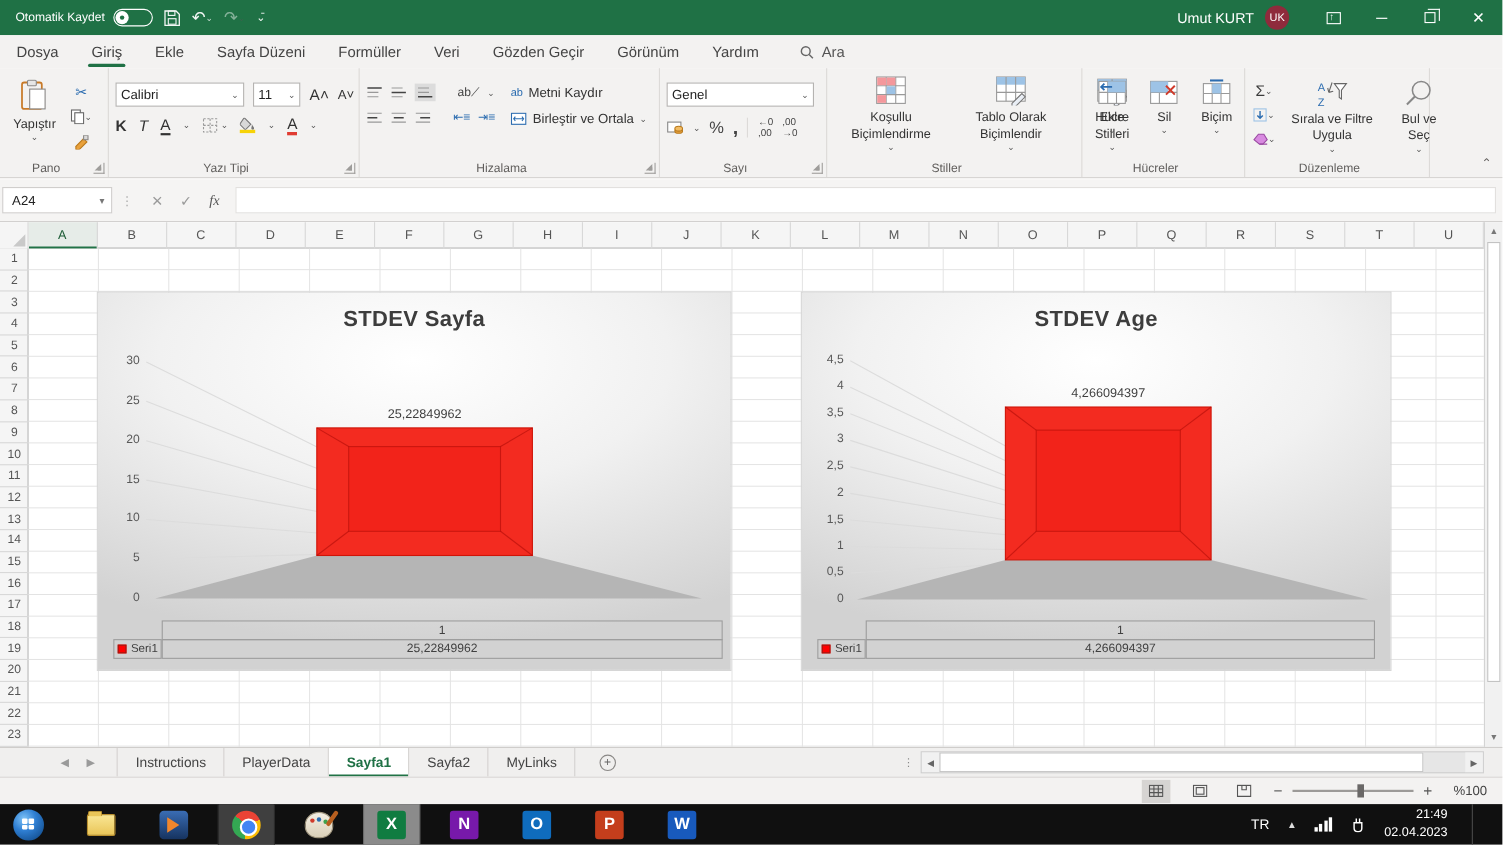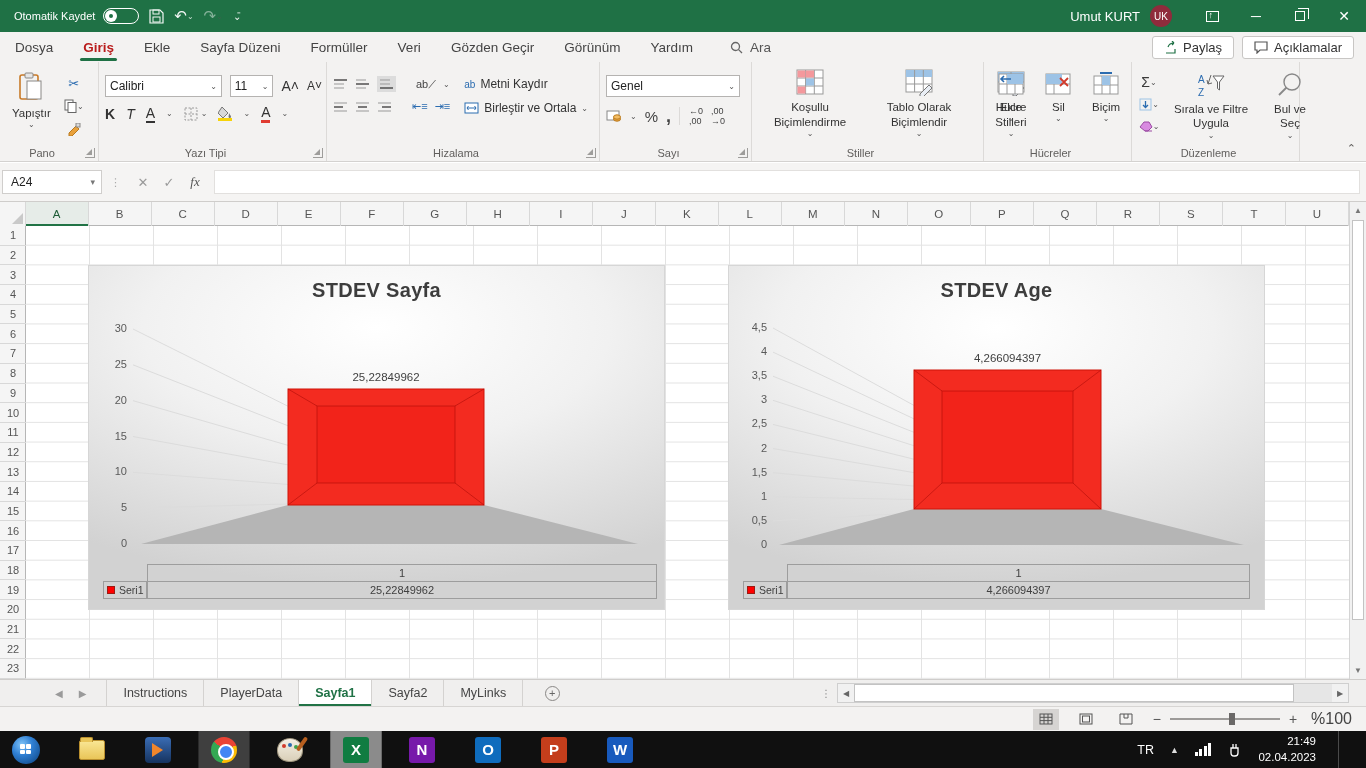--- a/index.html
+++ b/index.html
@@ -21,21 +21,21 @@
   .avatar { width:22px; height:22px; border-radius:50%; background:#8f2b3c; color:#fff; font-size:10px; display:flex; align-items:center; justify-content:center; margin-right:18px; }
   .win-btn { width:44px; height:32px; display:flex; align-items:center; justify-content:center; font-size:14px; }
   .restore-glyph { position:relative; width:10px; height:10px; border:1px solid #fff; }
   .restore-glyph:before { content:""; position:absolute; left:2px; top:-4px; width:10px; height:10px; border:1px solid #fff; border-bottom:none; border-left:none; }
   .ribbonopts-glyph { width:13px; height:11px; border:1px solid #fff; position:relative; }
   .ribbonopts-glyph:after { content:"↑"; position:absolute; left:2px; top:-2px; font-size:9px; }
 
   
   .menubar { position:absolute; left:0; top:32px; width:1366px; height:30px; background:#f3f2f1; display:flex; align-items:center; }
   .menu-tab { padding:0 15px; font-size:13.5px; color:#444; height:30px; display:flex; align-items:center; position:relative; }
-  .menu-tab.active { color:#b91c1c; font-weight:bold; }
+  .menu-tab.active { color:#404040; font-weight:normal; }
   .menu-tab.active:after { content:""; position:absolute; left:12px; right:12px; bottom:1px; height:3px; background:#1f7145; border-radius:2px; }
   .mb-search { display:flex; align-items:center; gap:7px; margin-left:22px; color:#555; font-size:13.5px; }
   .mb-right { margin-left:auto; display:flex; gap:8px; padding-right:12px; }
   .mb-btn { display:flex; align-items:center; gap:6px; background:#fff; border:1px solid #c8c6c4; border-radius:3px; font-size:13px; color:#333; padding:3px 11px; }
 
   
   .ribbon { position:absolute; left:0; top:62px; width:1366px; height:100px; background:#f3f2f1; border-bottom:1px solid #d4d2d0; display:flex; }
   .rgroup { position:relative; height:100%; border-right:1px solid #dcdad8; padding:6px 4px 18px 6px; display:flex; gap:6px; }
   .rgroup-label { position:absolute; bottom:2px; left:0; right:14px; text-align:center; font-size:11px; color:#605e5c; }
   .launcher { position:absolute; right:3px; bottom:3px; width:10px; height:10px; border-left:1px solid #8a8886; border-top:1px solid #8a8886; transform:rotate(180deg); opacity:.8; }
@@ -105,21 +105,21 @@
   .hs-thumb { flex:0 0 440px; background:#fff; border:1px solid #c3c3c3; margin:0; }
 
   
   .statusbar { position:absolute; left:0; top:706px; width:1366px; height:25px; background:#f3f2f1; border-top:1px solid #d7d5d3; display:flex; align-items:center; }
   .sb-right { margin-left:auto; display:flex; align-items:center; gap:14px; padding-right:14px; }
   .viewbtn { width:26px; height:21px; display:flex; align-items:center; justify-content:center; }
   .viewbtn.active { background:#d6d4d2; }
   .zoomslider { display:flex; align-items:center; gap:9px; color:#555; }
   .zs-track { width:110px; height:2px; background:#9c9a98; position:relative; }
   .zs-thumb { position:absolute; left:54%; top:-5px; width:6px; height:12px; background:#6a6867; }
-  .zoom-label { font-size:16px; color:#444; min-width:36px; text-align:center; }
+  .zoom-label { font-size:12px; color:#444; min-width:36px; text-align:right; }
 
   
   .taskbar { position:absolute; left:0; top:731px; width:1366px; height:37px; background:#101010; display:flex; align-items:center; }
   .tb-slot { width:52px; height:37px; display:flex; align-items:center; justify-content:center; }
   .tb-slot.hl-open { background:#3f3f3f; border-left:1px solid #2a2a2a; border-right:1px solid #2a2a2a; }
   .tb-slot.hl-active { background:#8b8b8b; border-left:1px solid #6a6a6a; border-right:1px solid #6a6a6a; }
   .tile { width:26px; height:26px; border-radius:3px; color:#fff; font-weight:bold; font-size:15px; display:flex; align-items:center; justify-content:center; }
   .orb { width:28px; height:28px; border-radius:50%; background:radial-gradient(circle at 35% 30%, #7fc3f7 0%, #2f7fd3 40%, #0a3f7a 100%); display:flex; align-items:center; justify-content:center; }
   .flag { width:12px; height:11px; display:grid; grid-template-columns:5px 5px; grid-template-rows:4.5px 4.5px; gap:1px; }
   .flag i { background:#fff; border-radius:1px; }
@@ -190,35 +190,20 @@
         <div class="menu-tab">Gözden Geçir</div>
         <div class="menu-tab">Görünüm</div>
         <div class="menu-tab">Yardım</div>
       </div>
     <div class="mb-search">
       <svg class="ric" width="13" height="13" viewBox="0 0 13 13">
           <circle cx="5.5" cy="5.5" r="4" fill="none" stroke="#666" stroke-width="1.3"></circle>
           <line x1="8.6" y1="8.6" x2="12" y2="12" stroke="#666" stroke-width="1.3"></line>
         </svg>
       <span>Ara</span>
-    </div>
-    <div class="mb-right">
-      <button class="mb-btn">
-        <svg class="ric" width="13" height="13" viewBox="0 0 13 13">
-            <path d="M2 12h9v-4" fill="none" stroke="#1f7145" stroke-width="1.2"></path>
-            <path d="M4 6c1-3 4-4 6-4M10 2l-2-2M10 2 8 4" fill="none" stroke="#1f7145" stroke-width="1.2"></path>
-          </svg>
-        <span>Paylaş</span>
-      </button>
-      <button class="mb-btn">
-        <svg class="ric" width="14" height="13" viewBox="0 0 14 13">
-            <path d="M1 1h12v8H6l-3 3v-3H1z" fill="none" stroke="#555" stroke-width="1.2"></path>
-          </svg>
-        <span>Açıklamalar</span>
-      </button>
     </div>
   </div>
 
   <div class="ribbon">
 
     <div class="rgroup" style="width:99px;">
       <div class="bigbtn">
         <span class="bicon">
           <svg class="ric" width="26" height="30" viewBox="0 0 26 30">
               <rect x="2" y="3" width="18" height="24" rx="2" fill="none" stroke="#c87a28" stroke-width="1.6"></rect>

